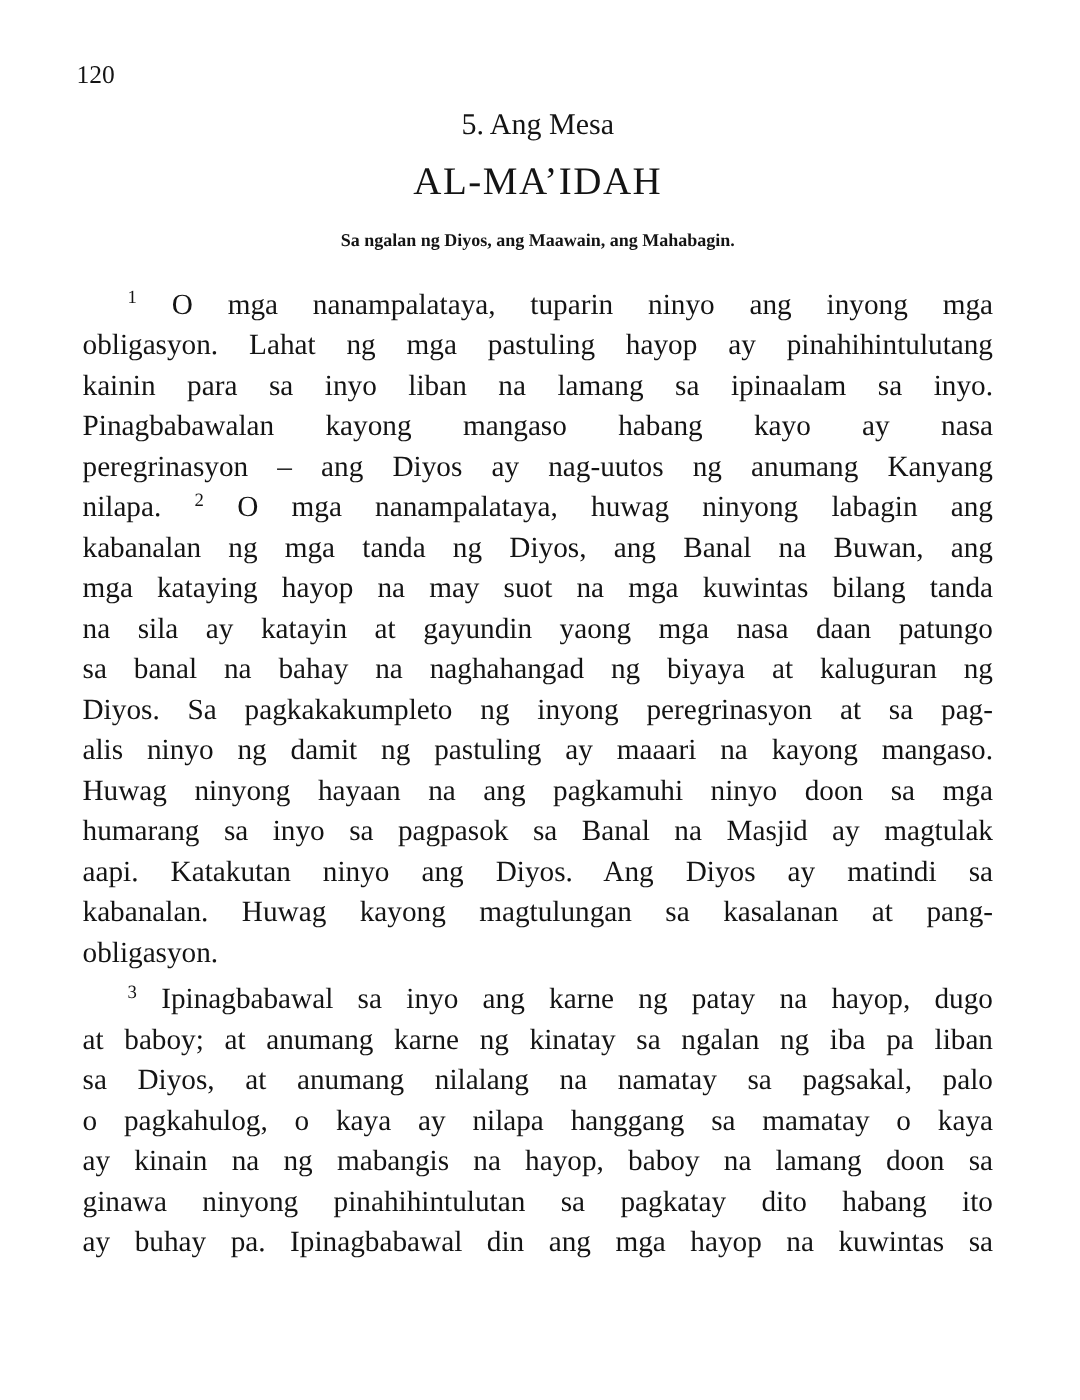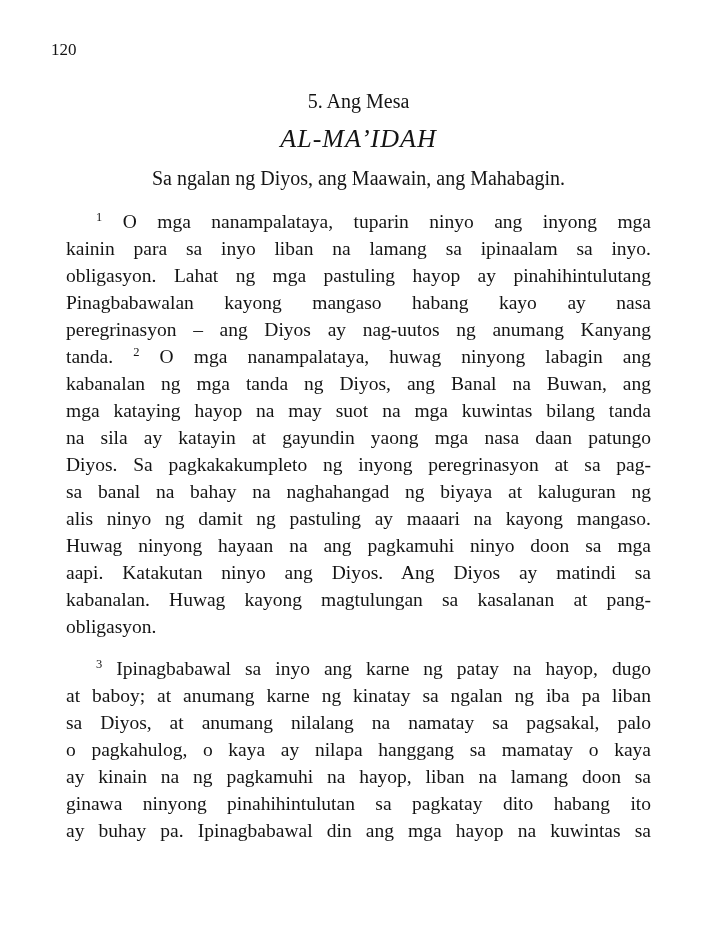--- a/index.html
+++ b/index.html
@@ -13,46 +13,46 @@
     font-family: "Liberation Serif", "DejaVu Serif", serif;
     padding: 40px 54px 0 51px;
     overflow: hidden;
   }
   .page-number {
     font-size: 17px;
     line-height: 20px;
     text-align: left;
   }
   .chapter-title {
-    margin: 29px 0 0 0;
+    margin: 11px 0 0 0;
     font-size: 20px;
     line-height: 24px;
     font-weight: normal;
     text-align: center;
   }
   .surah-name {
     margin: 12px 0 0 0;
     font-size: 26px;
     line-height: 28px;
     font-weight: normal;
     letter-spacing: 1px;
     text-align: center;
-    font-style: italic;
   }
   .bismillah {
     margin-top: 13px;
-    font-size: 20px;
+    font-size: 12px;
     line-height: 24px;
     text-align: center;
+    font-weight: bold;
   }
   .body-text {
     margin-top: 18px;
     font-size: 19.5px;
   }
-  .paragraph { margin: 15px; }
+  .paragraph { margin: 4px; }
   .line {
     line-height: 27px;
     text-align: justify;
     text-align-last: justify;
     white-space: normal;
   }
   .line.no-justify { text-align-last: left; }
   .line.indent { text-indent: 30px; }
   sup.verse-num {
     font-size: 12.5px;
@@ -68,39 +68,40 @@
 
   <h2 class="chapter-title">5. Ang Mesa</h2>
 
   <h1 class="surah-name">AL-MA’IDAH</h1>
 
   <div class="bismillah">Sa ngalan ng Diyos, ang Maawain, ang Mahabagin.</div>
 
   <div class="body-text">
       <div class="paragraph">
         <div class="line indent"><sup class="verse-num">1</sup><span> O mga nanampalataya, tuparin ninyo ang inyong mga</span></div>
+        <div class="line"><span>obligasyon. Lahat ng mga pastuling hayop ay pinahihintulutang</span></div>
         <div class="line"><span>kainin para sa inyo liban na lamang sa ipinaalam sa inyo.</span></div>
-        <div class="line"><span>obligasyon. Lahat ng mga pastuling hayop ay pinahihintulutang</span></div>
         <div class="line"><span>Pinagbabawalan kayong mangaso habang kayo ay nasa</span></div>
         <div class="line"><span>peregrinasyon – ang Diyos ay nag-uutos ng anumang Kanyang</span></div>
-        <div class="line"><span>tanda. </span><sup class="verse-num">2</sup><span> O mga nanampalataya, huwag ninyong labagin ang</span></div>
+        <div class="line"><span>nilapa. </span><sup class="verse-num">2</sup><span> O mga nanampalataya, huwag ninyong labagin ang</span></div>
         <div class="line"><span>kabanalan ng mga tanda ng Diyos, ang Banal na Buwan, ang</span></div>
         <div class="line"><span>mga kataying hayop na may suot na mga kuwintas bilang tanda</span></div>
         <div class="line"><span>na sila ay katayin at gayundin yaong mga nasa daan patungo</span></div>
+        <div class="line"><span>sa banal na bahay na naghahangad ng biyaya at kaluguran ng</span></div>
         <div class="line"><span>Diyos. Sa pagkakakumpleto ng inyong peregrinasyon at sa pag-</span></div>
-        <div class="line"><span>sa banal na bahay na naghahangad ng biyaya at kaluguran ng</span></div>
         <div class="line"><span>alis ninyo ng damit ng pastuling ay maaari na kayong mangaso.</span></div>
         <div class="line"><span>Huwag ninyong hayaan na ang pagkamuhi ninyo doon sa mga</span></div>
+        <div class="line"><span>humarang sa inyo sa pagpasok sa Banal na Masjid ay magtulak</span></div>
         <div class="line"><span>aapi. Katakutan ninyo ang Diyos. Ang Diyos ay matindi sa</span></div>
         <div class="line"><span>kabanalan. Huwag kayong magtulungan sa kasalanan at pang-</span></div>
         <div class="line no-justify"><span>obligasyon.</span></div>
       </div>
       <div class="paragraph">
         <div class="line indent"><sup class="verse-num">3</sup><span> Ipinagbabawal sa inyo ang karne ng patay na hayop, dugo</span></div>
         <div class="line"><span>at baboy; at anumang karne ng kinatay sa ngalan ng iba pa liban</span></div>
         <div class="line"><span>sa Diyos, at anumang nilalang na namatay sa pagsakal, palo</span></div>
         <div class="line"><span>o pagkahulog, o kaya ay nilapa hanggang sa mamatay o kaya</span></div>
-        <div class="line"><span>ay kinain na ng pagkamuhi na hayop, liban na lamang doon sa</span></div>
+        <div class="line"><span>ay kinain na ng mabangis na hayop, baboy na lamang doon sa</span></div>
         <div class="line"><span>ginawa ninyong pinahihintulutan sa pagkatay dito habang ito</span></div>
         <div class="line"><span>ay buhay pa. Ipinagbabawal din ang mga hayop na kuwintas sa</span></div>
       </div>
     </div>
 </div>
 
 </body></html>

